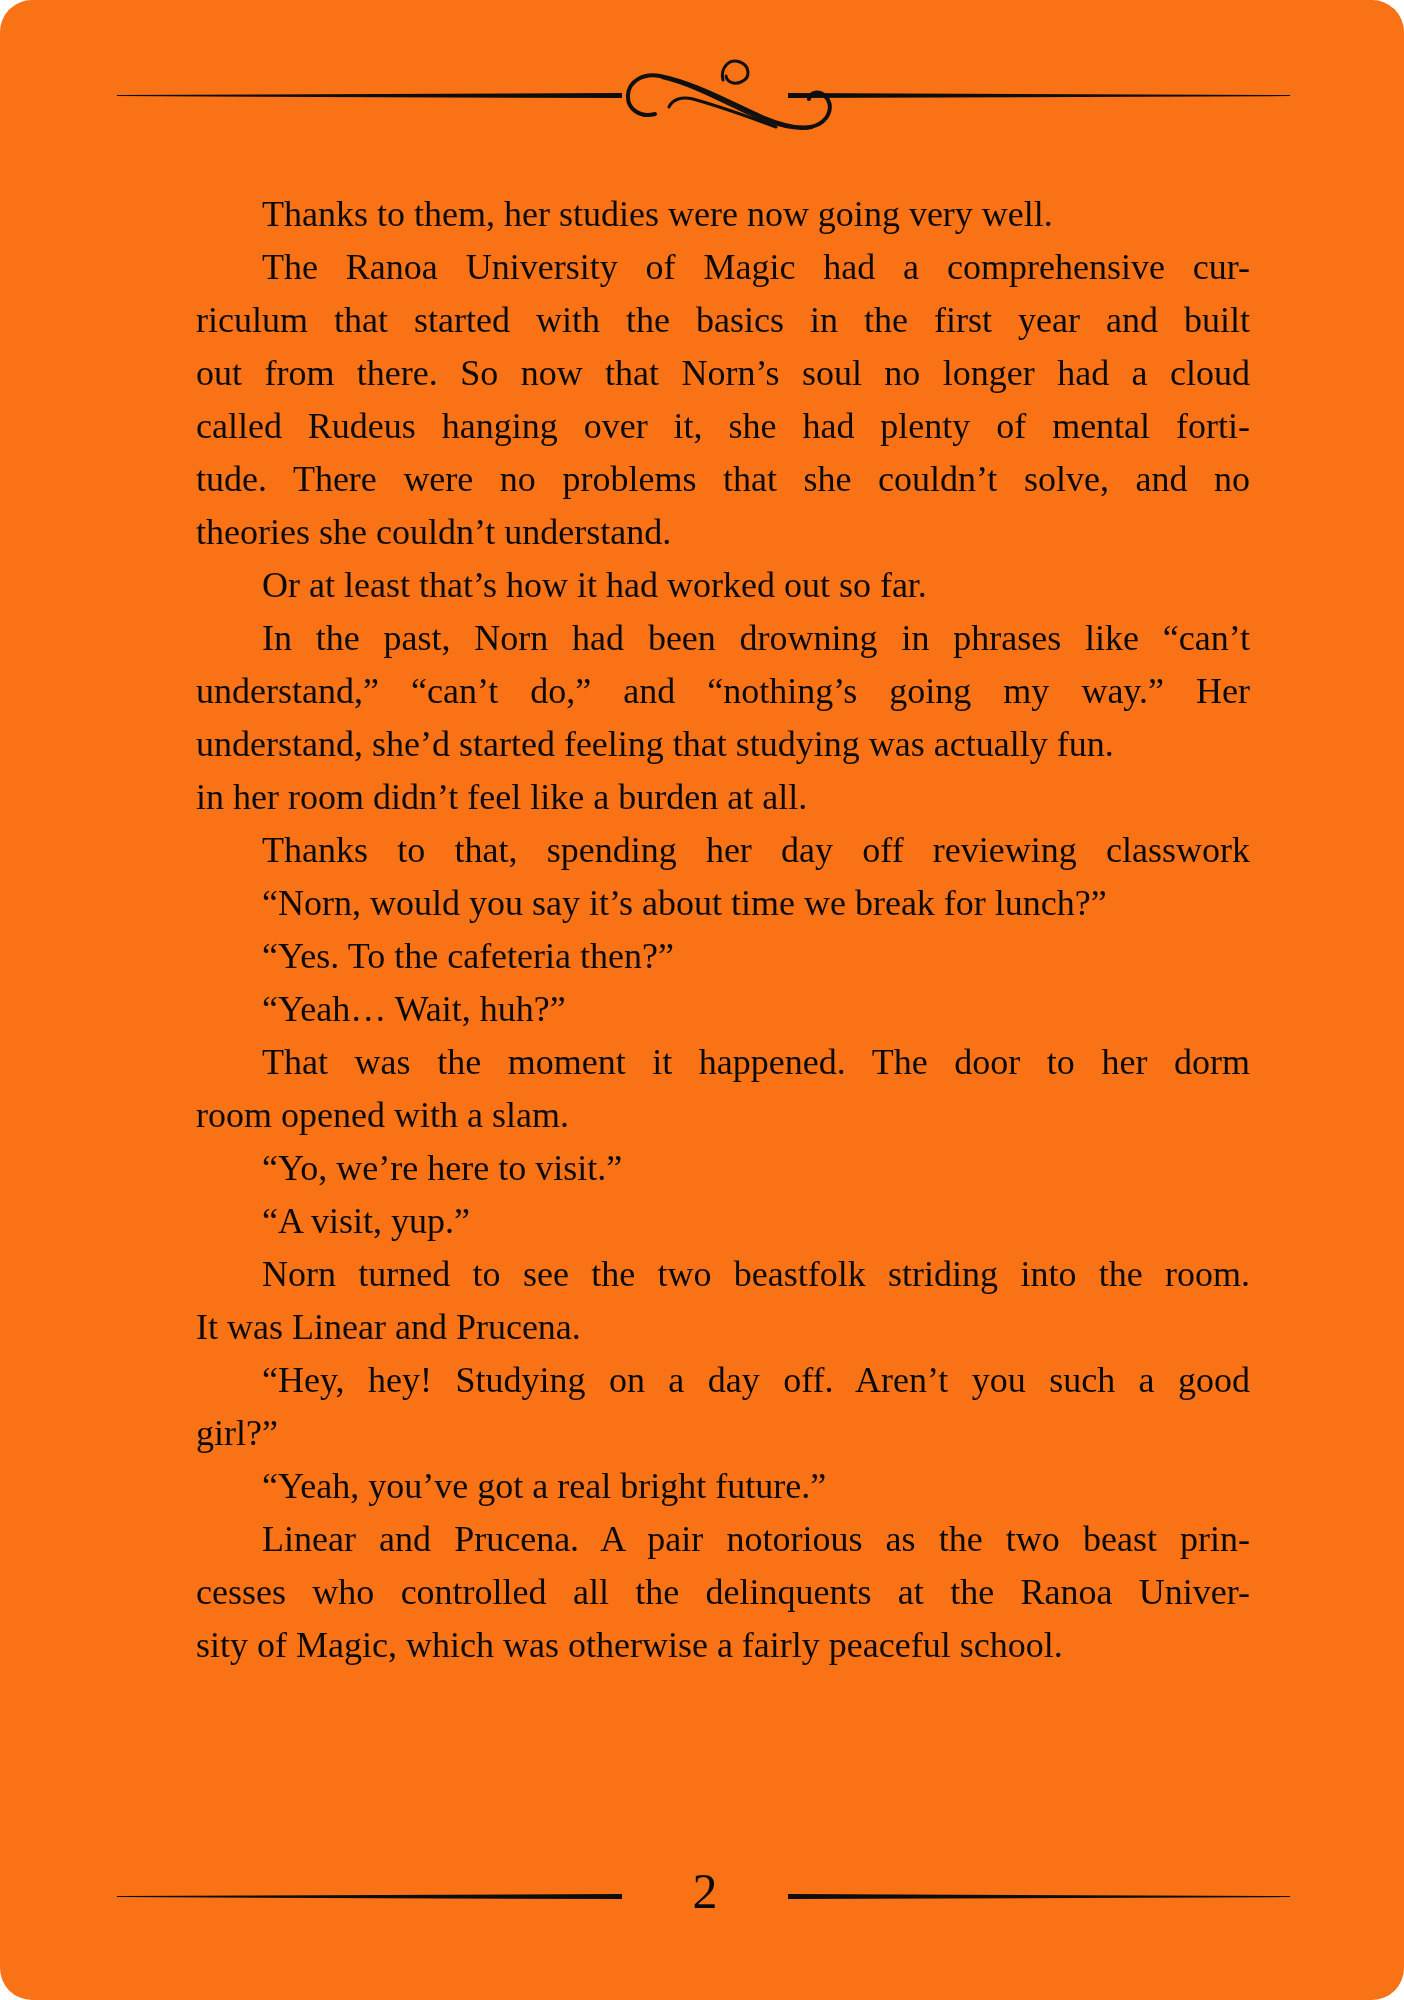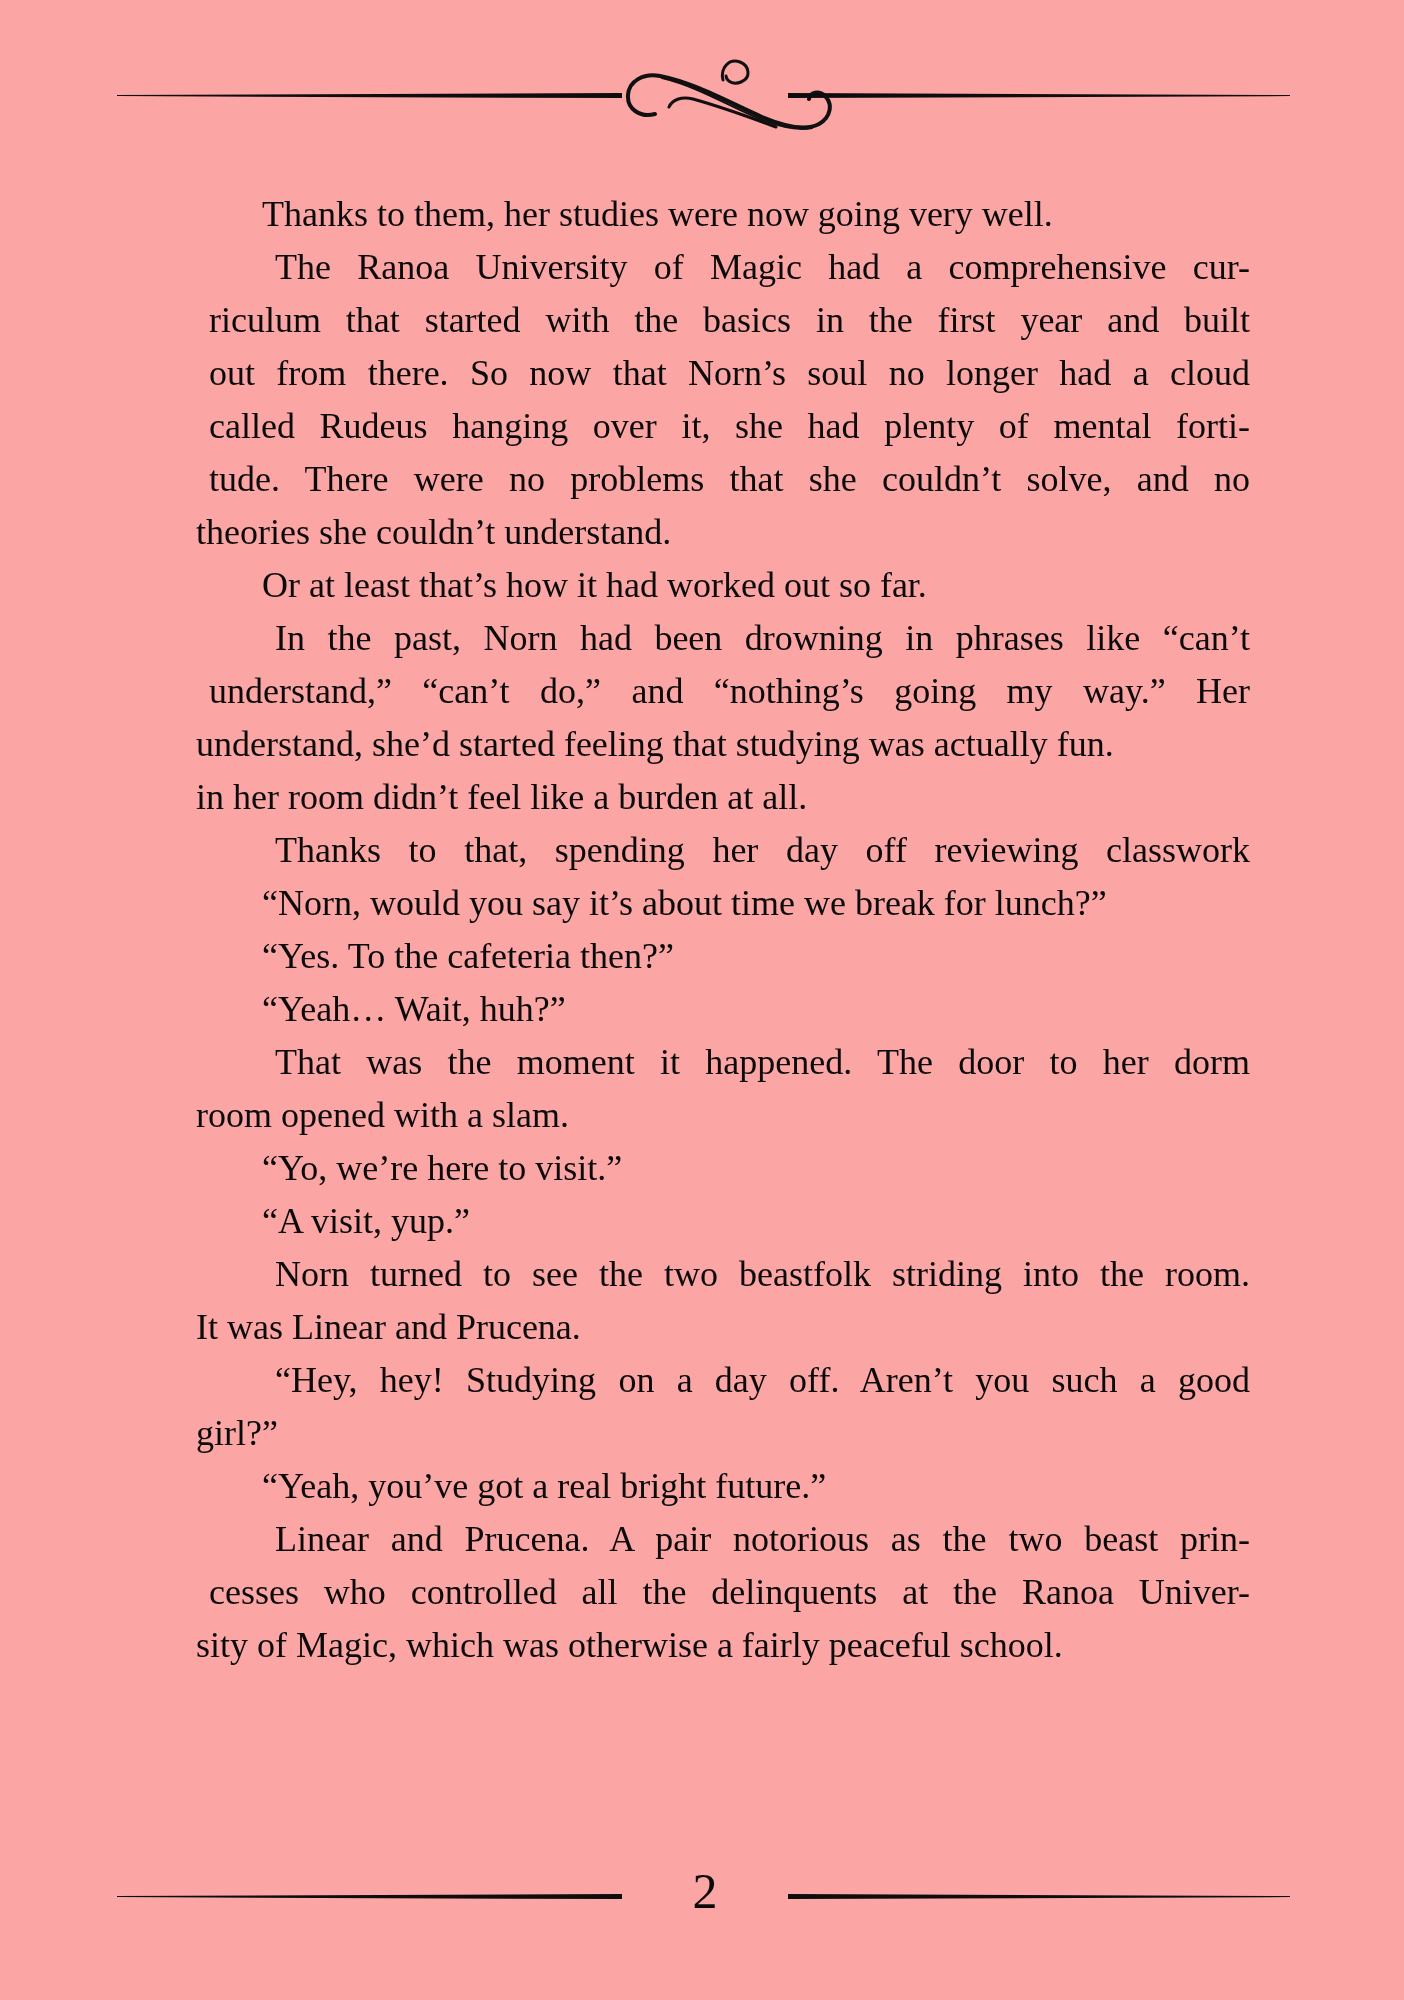--- a/index.html
+++ b/index.html
@@ -1,23 +1,24 @@
 <!DOCTYPE html>
 <html><head>
 <meta charset="utf-8">
 <style>
   html,body{margin:0;padding:0;}
   .page{
     position:relative;
     width:1404px;
     height:2000px;
-    background:#fca5a5;
+    background:#f97316;
     overflow:hidden;
     font-family:"Liberation Serif","DejaVu Serif",serif;
     color:#0b0b0b;
+    border-radius:32px;
   }
   
   .rule{position:absolute;height:7px;}
   .rule svg{display:block;width:100%;height:100%;}
   .rule polygon{fill:#0d0d0d;}
   #hdr-left{left:117px;top:92px;width:505px;}
   #hdr-right{left:788px;top:92px;width:502px;}
   #ftr-left{left:117px;top:1893px;width:505px;}
   #ftr-right{left:788px;top:1893px;width:502px;}
   
@@ -35,21 +36,20 @@
   .paragraph{margin:0;}
   .line{
     height:53px;
     line-height:53px;
     white-space:nowrap;
   }
   .line.just{
     white-space:normal;
     text-align:justify;
     text-align-last:justify;
-    margin-left:13px;
   }
   .line.first{padding-left:66px;}
   
   .page-number{
     position:absolute;
     left:622px;
     top:1861px;
     width:166px;
     height:60px;
     line-height:60px;

